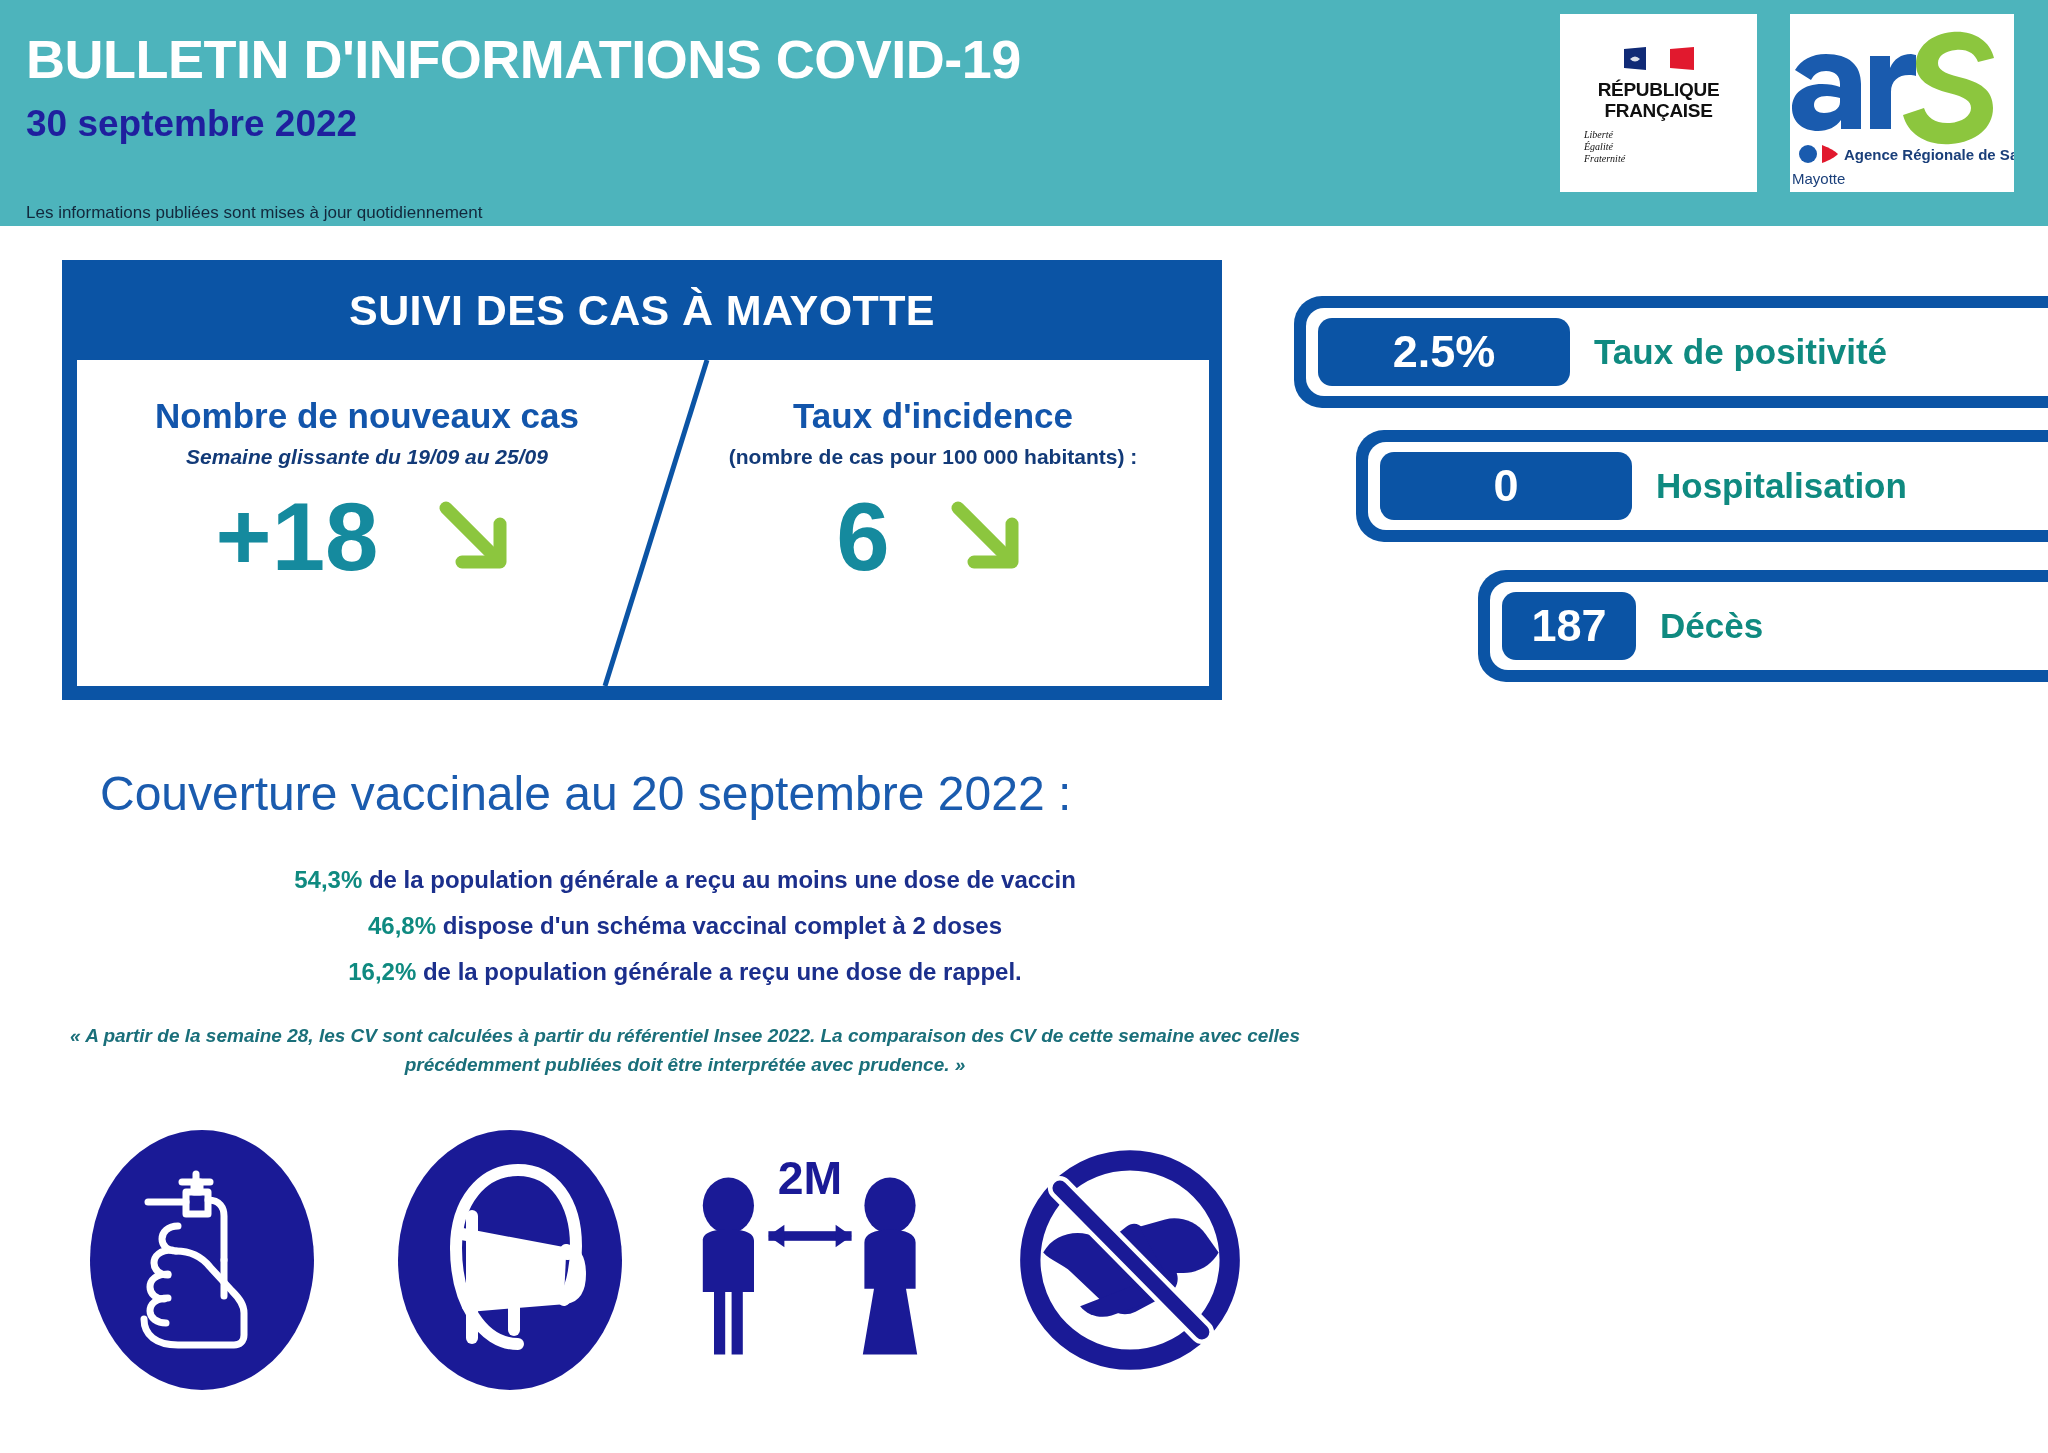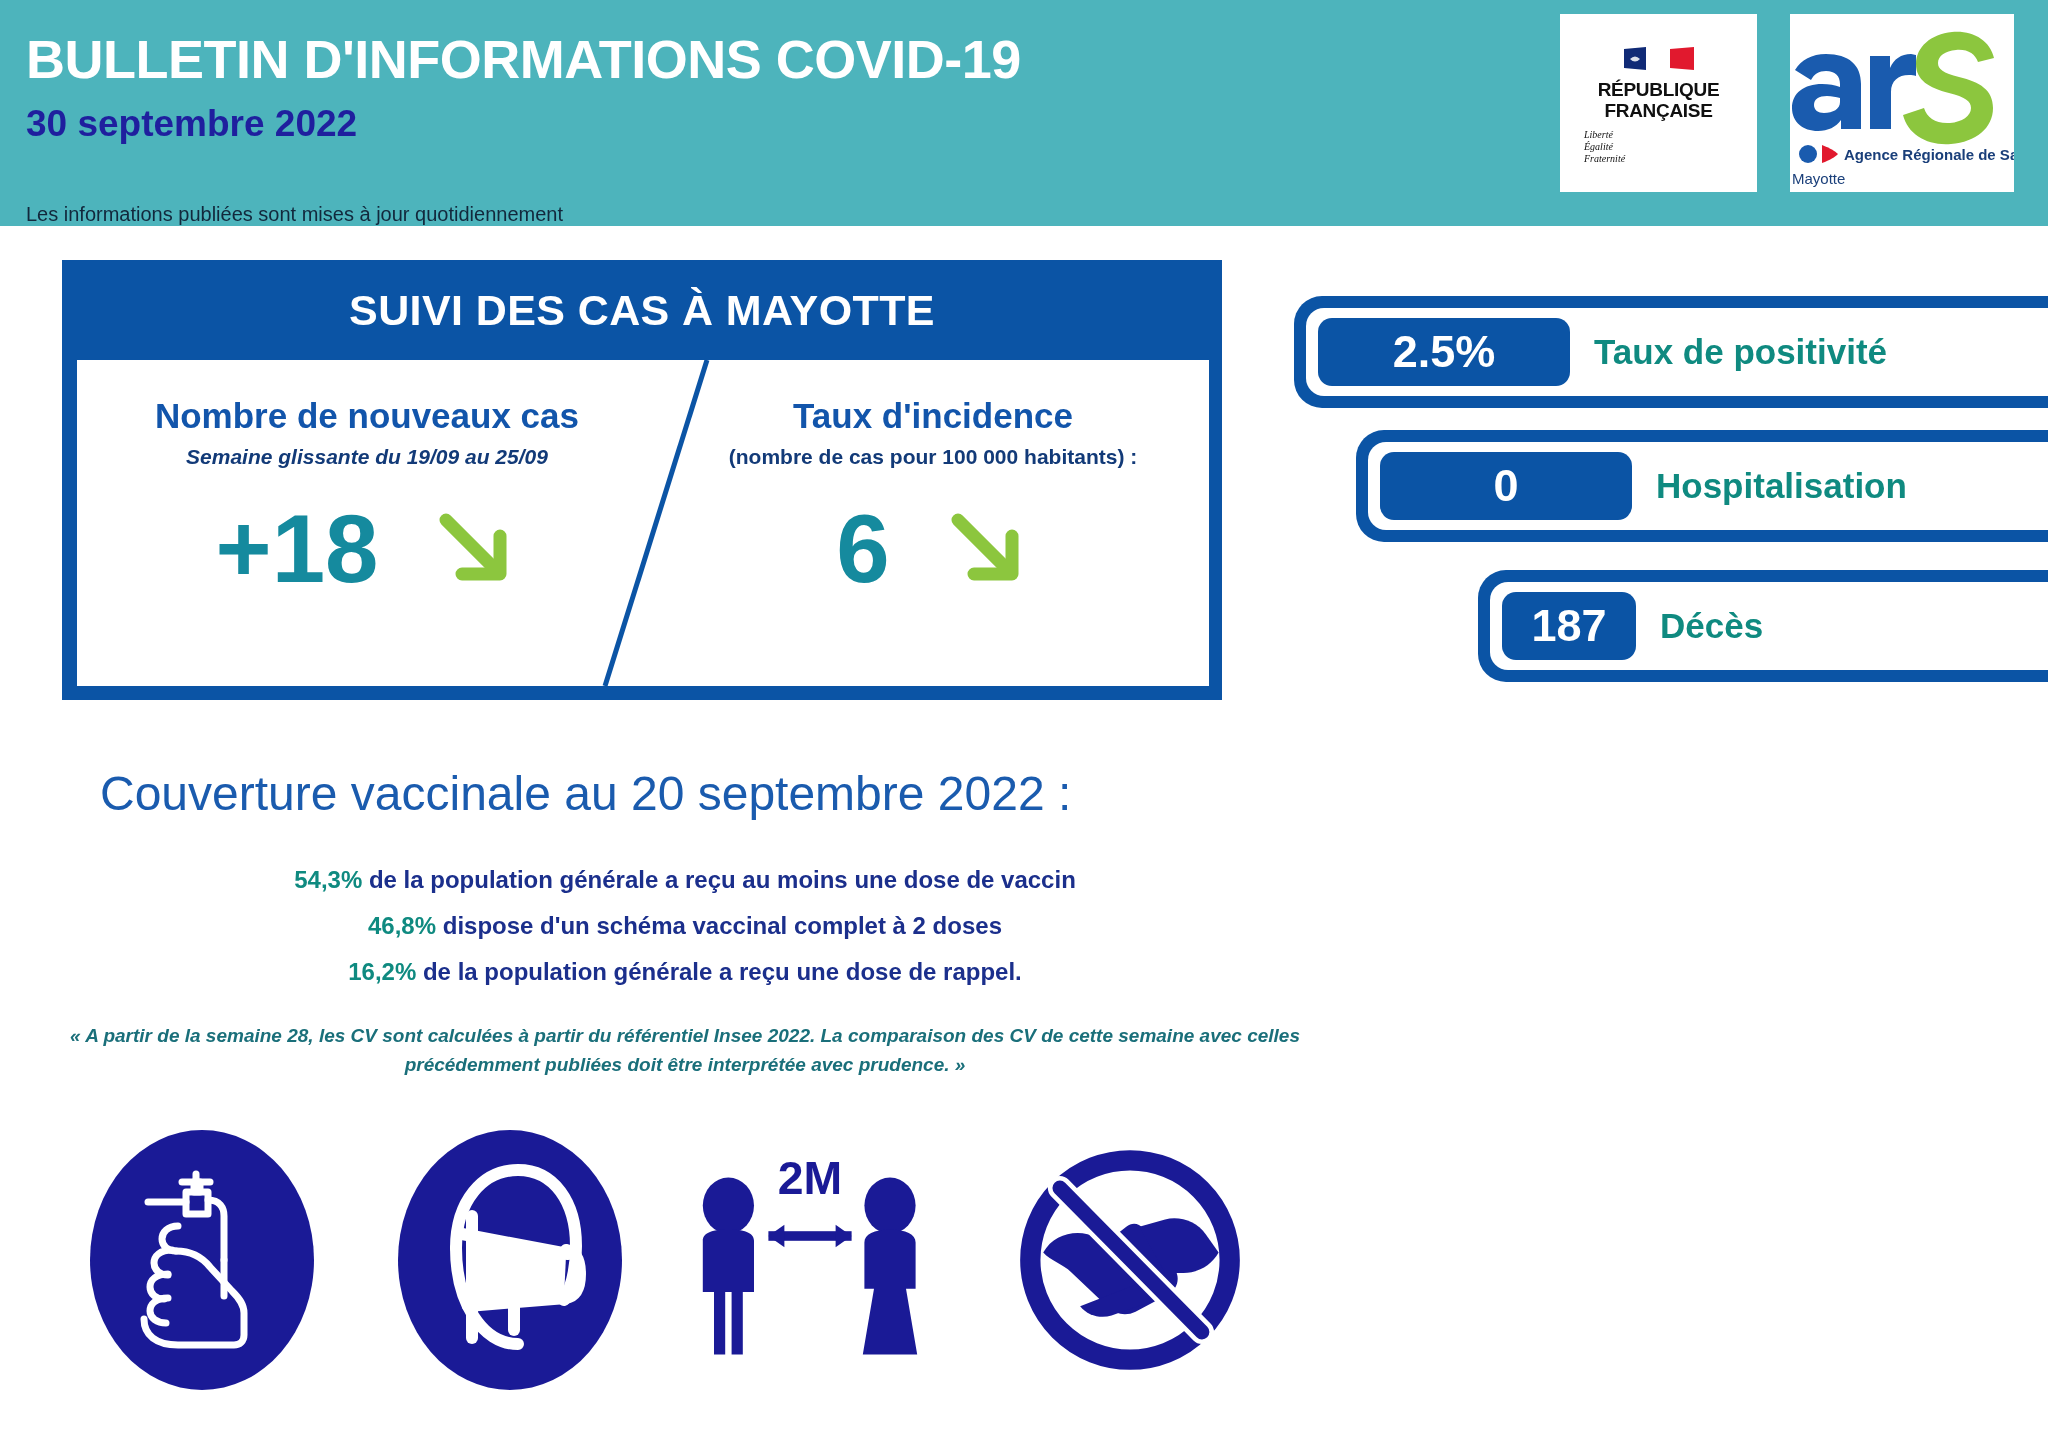--- a/index.html
+++ b/index.html
@@ -40,21 +40,21 @@
     top: 103px;
     font-size: 37px;
     font-weight: bold;
     color: #1f1f9e;
     white-space: nowrap;
   }
   .header-note {
     position: absolute;
     left: 26px;
     top: 203px;
-    font-size: 20px;
+    font-size: 17px;
     font-weight: normal;
     color: #12283c;
     white-space: nowrap;
   }
 
   
   .logo-box {
     position: absolute;
     background: #ffffff;
     box-sizing: border-box;
@@ -161,21 +161,21 @@
     font-weight: bold;
     font-style: normal;
     color: #123a78;
     margin-top: 9px;
     white-space: nowrap;
   }
   .case-value-row {
     display: flex;
     align-items: center;
     justify-content: center;
-    margin-top: 32px;
+    margin-top: 20px;
     gap: 54px;
   }
   .case-value {
     font-size: 96px;
     font-weight: bold;
     color: #158a9e;
     line-height: 1;
   }
   .arrow-down-right { display: block; width: 86px; height: 86px; }
 

